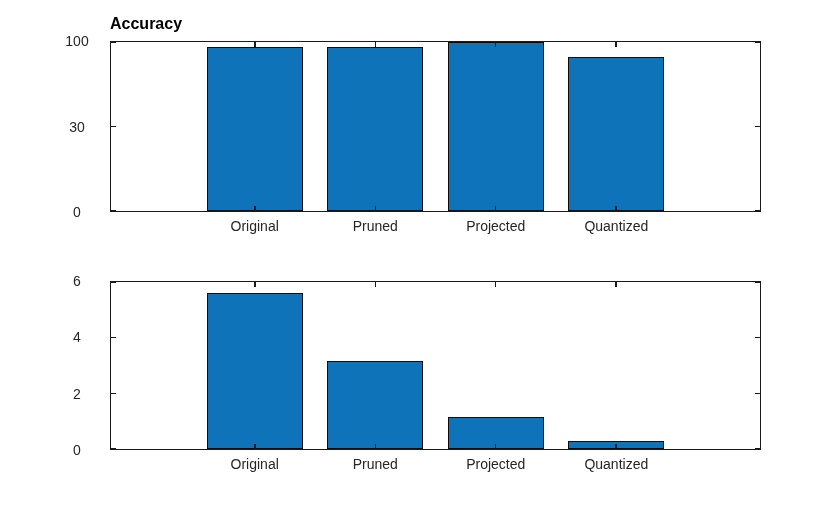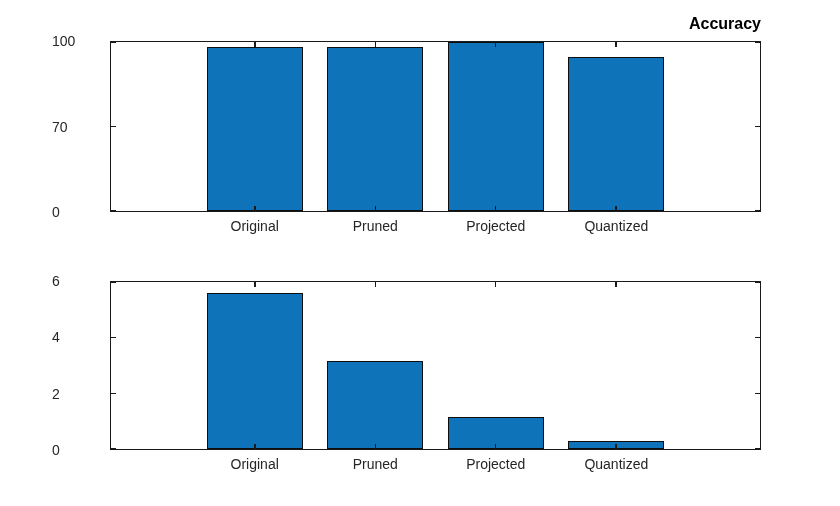--- a/index.html
+++ b/index.html
@@ -1,30 +1,30 @@
 <!DOCTYPE html>
 <html><head>
 <meta charset="utf-8">
 <style>
   html,body{margin:0;padding:0;background:#ffffff;}
   body{width:840px;height:506px;font-family:"Liberation Sans",sans-serif;}
   .canvas{position:relative;width:840px;height:506px;background:#ffffff;overflow:hidden;}
   .axes{position:absolute;inset:0;}
-  .chart-title{position:absolute;left:110px;width:651px;text-align:right;
+  .chart-title{position:absolute;left:110px;width:651px;text-align:left;
     font-size:16px;font-weight:bold;color:#000000;line-height:18px;}
   .t0{top:15px;}
   .t1{top:255px;}
   .plot{position:absolute;background:#ffffff;border:1.5px solid #1a1a1a;box-sizing:border-box;}
   .p0{left:110px;top:41px;width:651px;height:171px;}
   .p1{left:110px;top:281px;width:651px;height:169px;}
   .bar{position:absolute;bottom:0;box-sizing:border-box;z-index:1;}
   .tick{position:absolute;z-index:2;}
   .xlabel{position:absolute;width:120px;text-align:center;font-size:14px;
     color:#262626;line-height:15px;}
-  .ylabel{position:absolute;width:50px;text-align:left;font-size:14px;
+  .ylabel{position:absolute;width:50px;text-align:center;font-size:14px;
     color:#262626;line-height:18px;}
 </style>
 </head>
 <body>
 
 <div class="canvas">
 
   <section class="axes">
     <div class="chart-title t0">Accuracy</div>
     <div class="plot p0">
@@ -45,21 +45,21 @@
         <div class="tick" style="bottom: calc(50% - 0.75px); height: 1.5px; width: 5px; background: rgb(26, 26, 26); left: 0px;"></div>
         <div class="tick" style="bottom: calc(50% - 0.75px); height: 1.5px; width: 5px; background: rgb(26, 26, 26); right: 0px;"></div>
         <div class="tick" style="bottom: calc(100% - 0.75px); height: 1.5px; width: 5px; background: rgb(26, 26, 26); left: 0px;"></div>
         <div class="tick" style="bottom: calc(100% - 0.75px); height: 1.5px; width: 5px; background: rgb(26, 26, 26); right: 0px;"></div>
       </div>
   <div class="xlabel" style="left: 194.667px; top: 219px;">Original</div>
       <div class="xlabel" style="left: 315.222px; top: 219px;">Pruned</div>
       <div class="xlabel" style="left: 435.778px; top: 219px;">Projected</div>
       <div class="xlabel" style="left: 556.333px; top: 219px;">Quantized</div>
       <div class="ylabel" style="left: 52px; top: 203px;">0</div>
-      <div class="ylabel" style="left: 52px; top: 117.5px;">70</div>
+      <div class="ylabel" style="left: 52px; top: 117.5px;">30</div>
       <div class="ylabel" style="left: 52px; top: 32px;">100</div>
     </section>
 
   <section class="axes">
     <div class="plot p1">
         <div class="bar" style="left: 14.8148%; width: 14.8148%; height: 93.3333%; background: rgb(14, 115, 184); border: 1.5px solid rgb(13, 13, 13);"></div>
         <div class="tick" style="left: calc(22.2222% - 0.75px); width: 1.5px; height: 5px; background: rgb(26, 26, 26); bottom: 0px;"></div>
         <div class="tick" style="left: calc(22.2222% - 0.75px); width: 1.5px; height: 5px; background: rgb(26, 26, 26); top: 0px;"></div>
         <div class="bar" style="left: 33.3333%; width: 14.8148%; height: 52.5%; background: rgb(14, 115, 184); border: 1.5px solid rgb(13, 13, 13);"></div>
         <div class="tick" style="left: calc(40.7407% - 0.75px); width: 1.5px; height: 5px; background: rgb(26, 26, 26); bottom: 0px;"></div>

